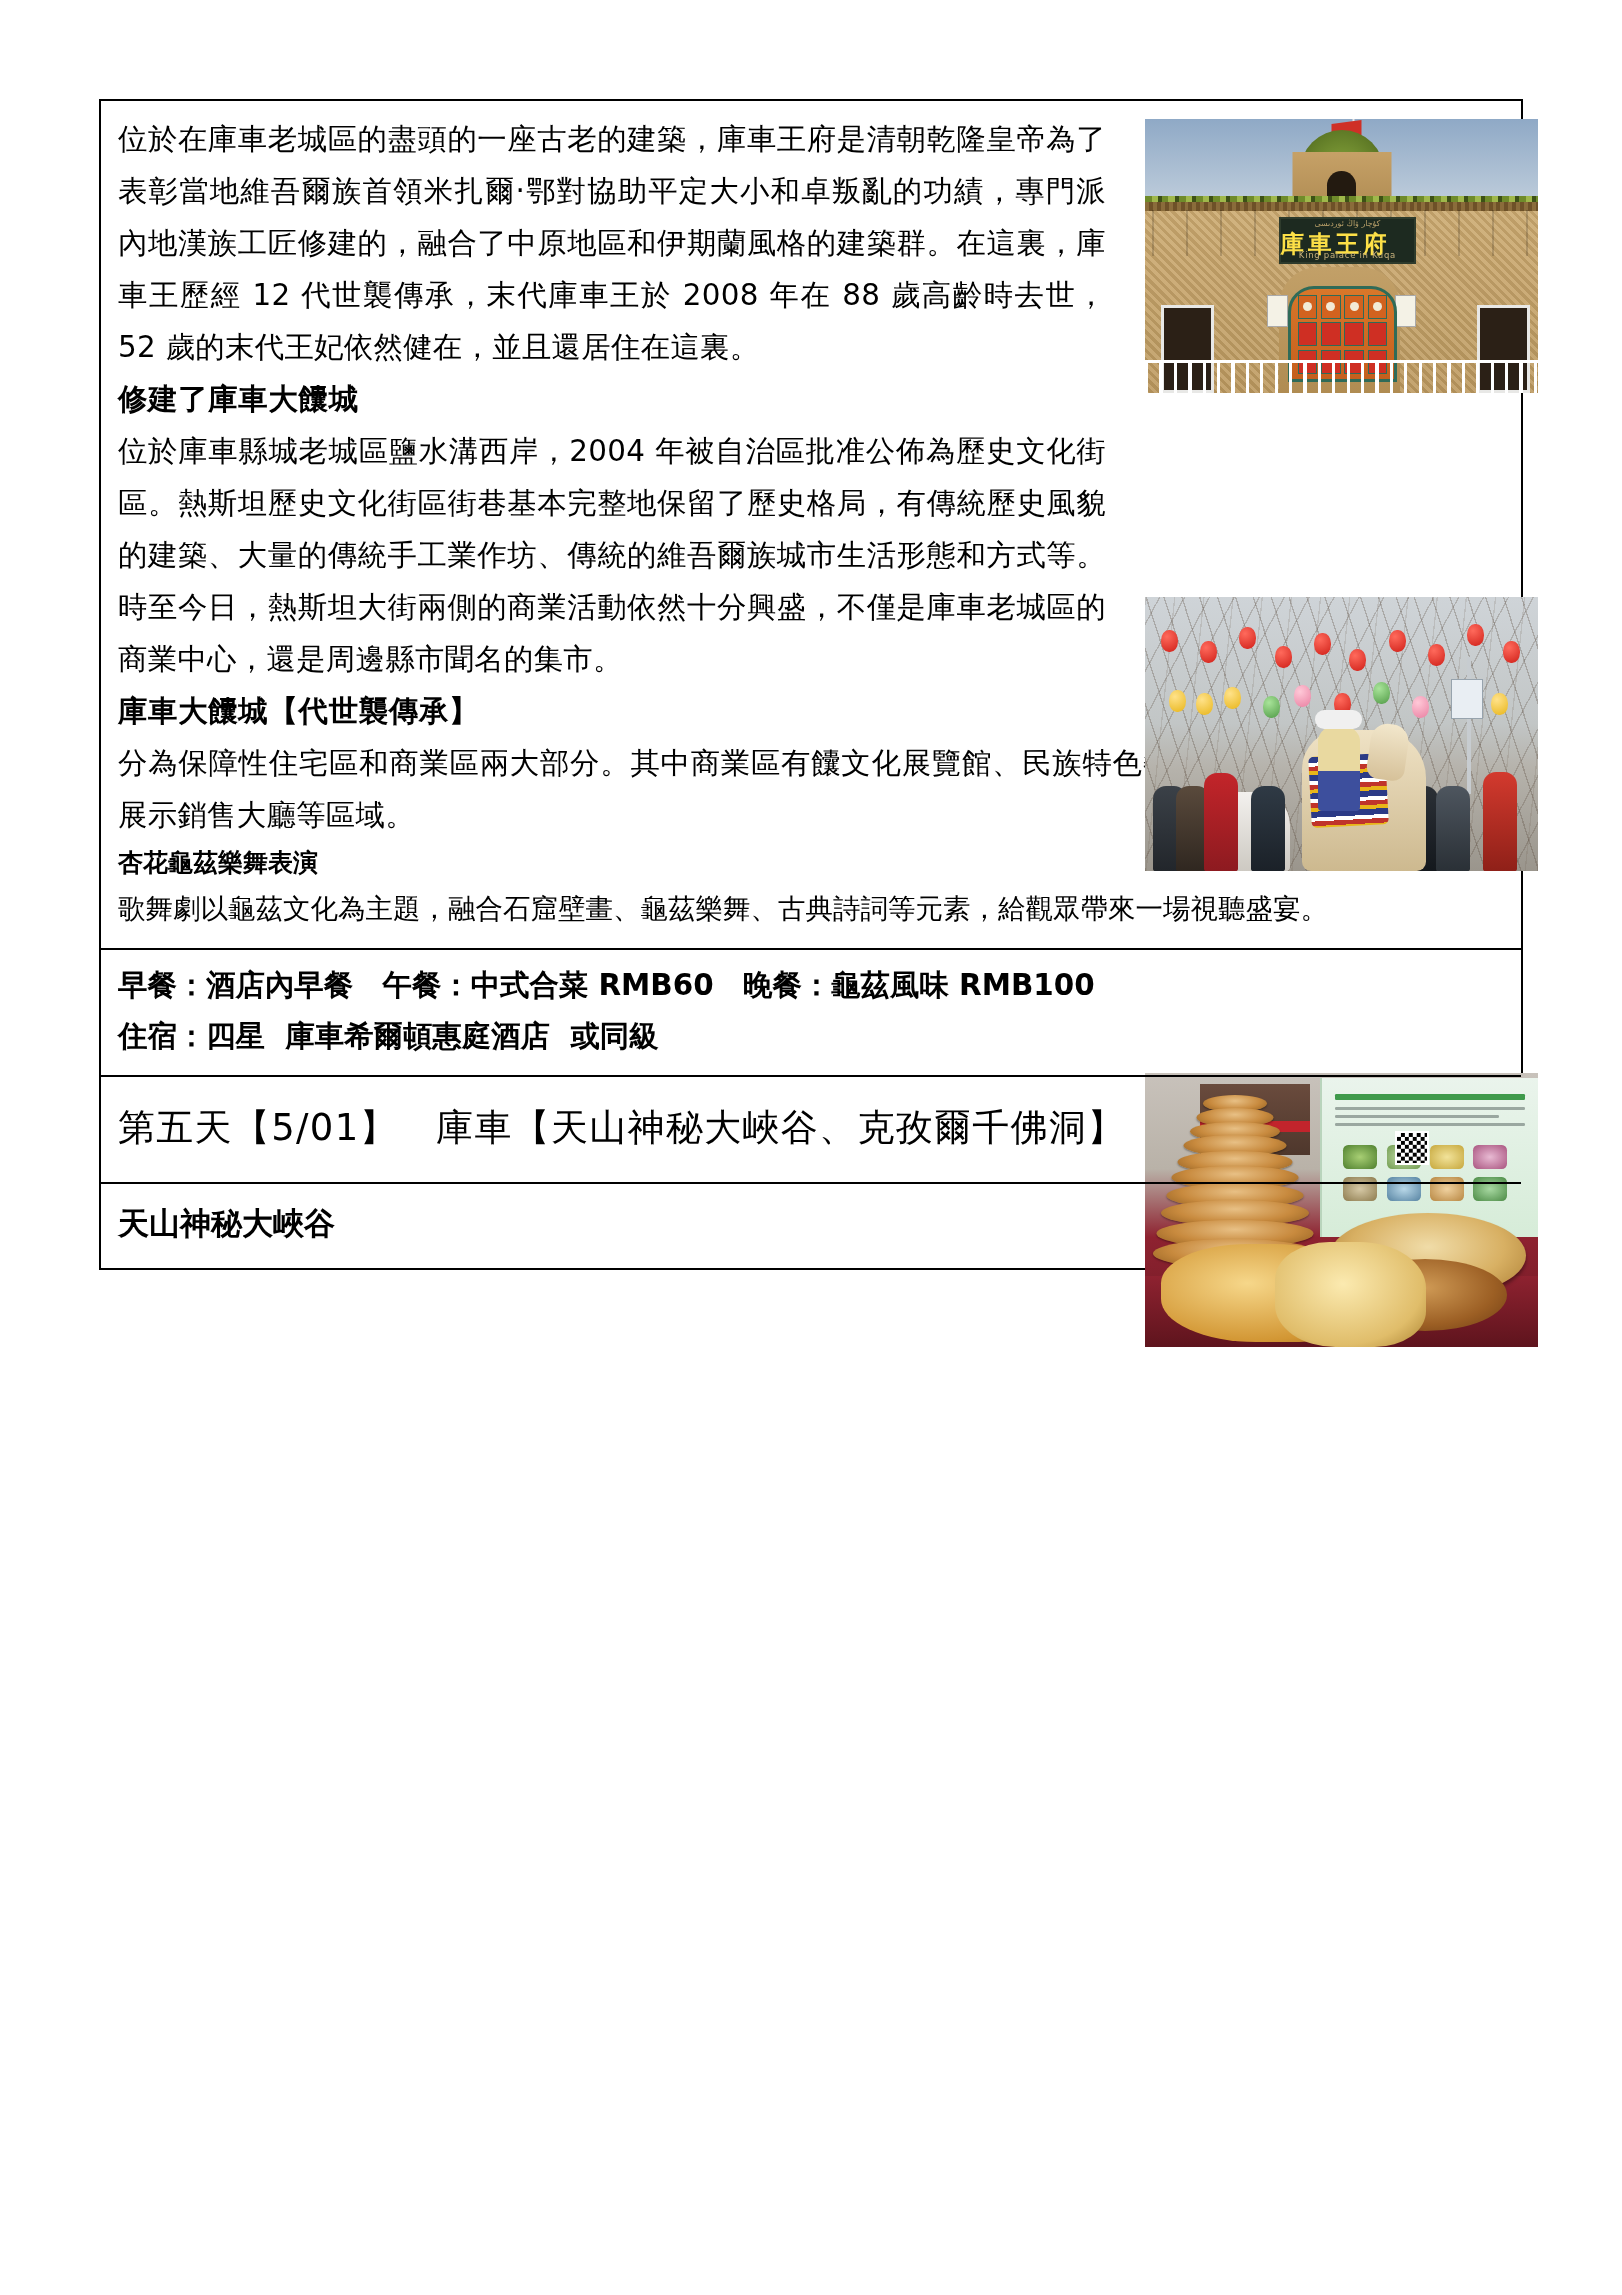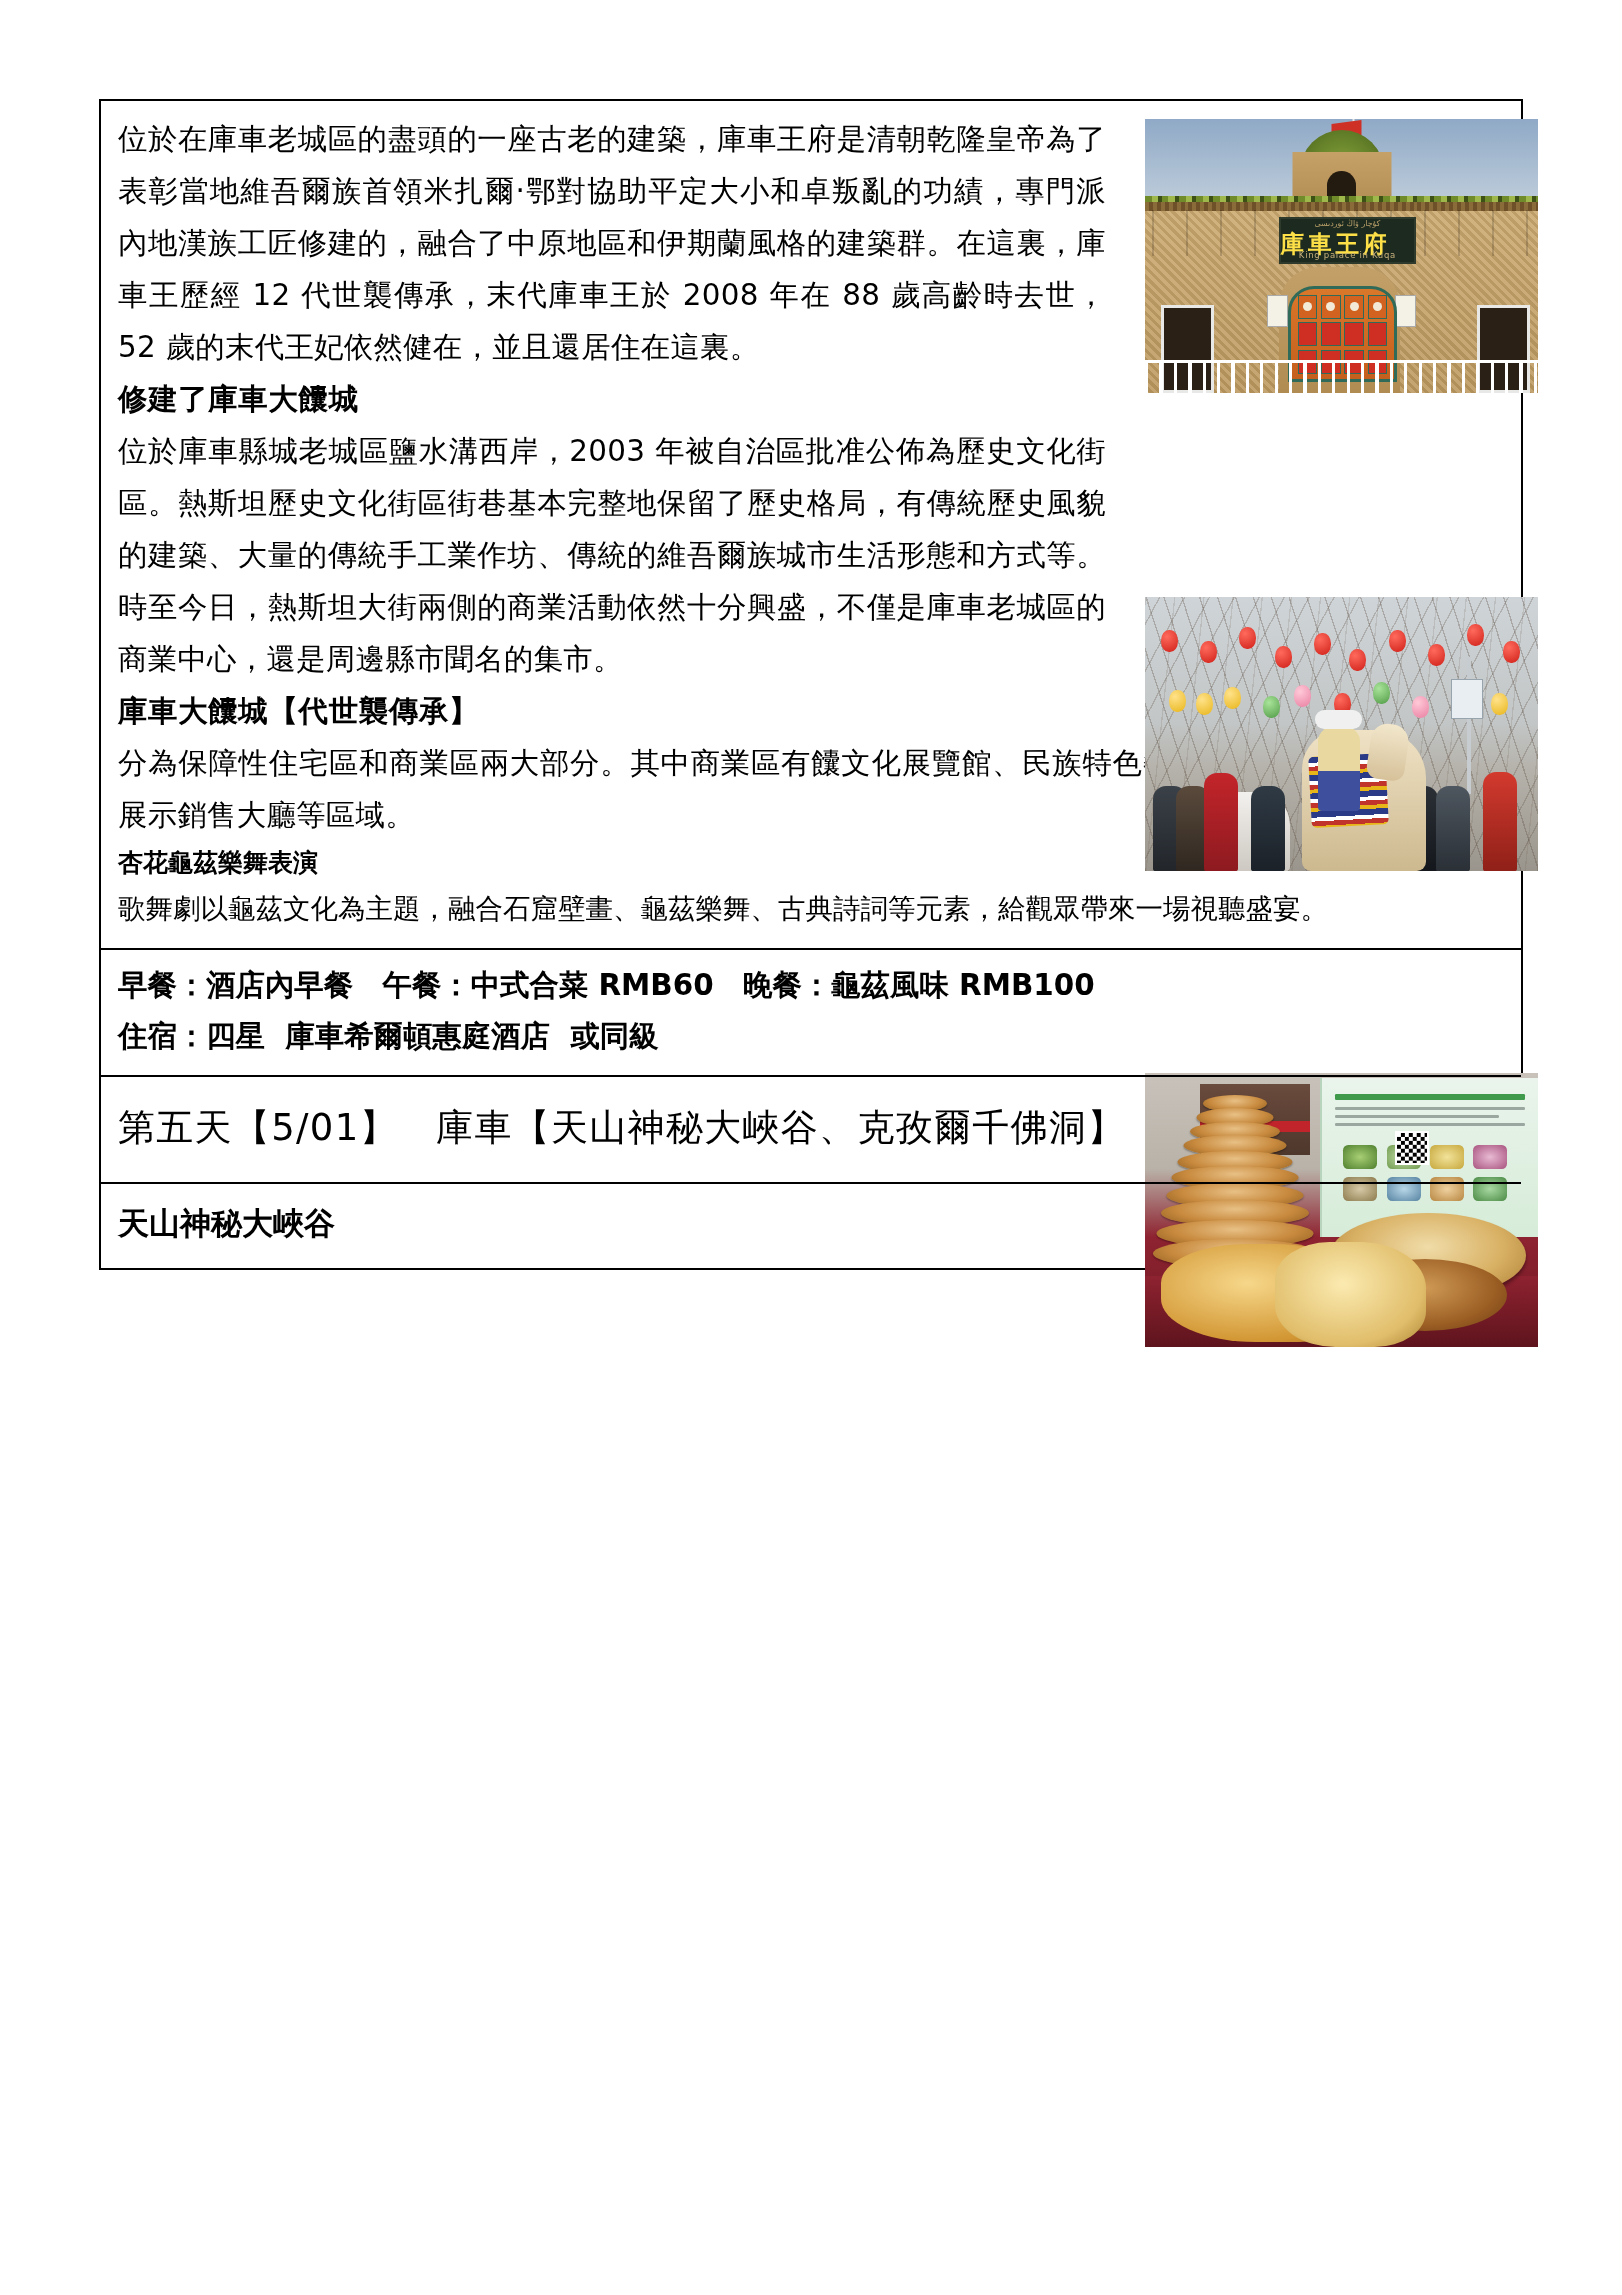--- a/index.html
+++ b/index.html
@@ -328,21 +328,21 @@
               <div class="saddle"></div>
               <div class="head"></div>
             </div>
             <div class="rider">
               <div class="hat"></div>
             </div>
           </div>
         </div>
       </div>
 
-      <p class="para narrow">位於庫車縣城老城區鹽水溝西岸，2003 年被自治區批准公佈為歷史文化街區。熱斯坦歷史文化街區街巷基本完整地保留了歷史格局，有傳統歷史風貌的建築、大量的傳統手工業作坊、傳統的維吾爾族城市生活形態和方式等。時至今日，熱斯坦大街兩側的商業活動依然十分興盛，不僅是庫車老城區的商業中心，還是周邊縣市聞名的集市。</p>
+      <p class="para narrow">位於庫車縣城老城區鹽水溝西岸，2004 年被自治區批准公佈為歷史文化街區。熱斯坦歷史文化街區街巷基本完整地保留了歷史格局，有傳統歷史風貌的建築、大量的傳統手工業作坊、傳統的維吾爾族城市生活形態和方式等。時至今日，熱斯坦大街兩側的商業活動依然十分興盛，不僅是庫車老城區的商業中心，還是周邊縣市聞名的集市。</p>
 
       <h3 class="sec-head narrow">庫車大饢城【代世襲傳承】</h3>
 
       <div class="photo naan" style="top:972px;">
         <div class="ph-inner">
           <div class="stall">
             <div class="table"></div>
           </div>
           <div class="board">
             <div class="strip" style="top:10%;"></div>

